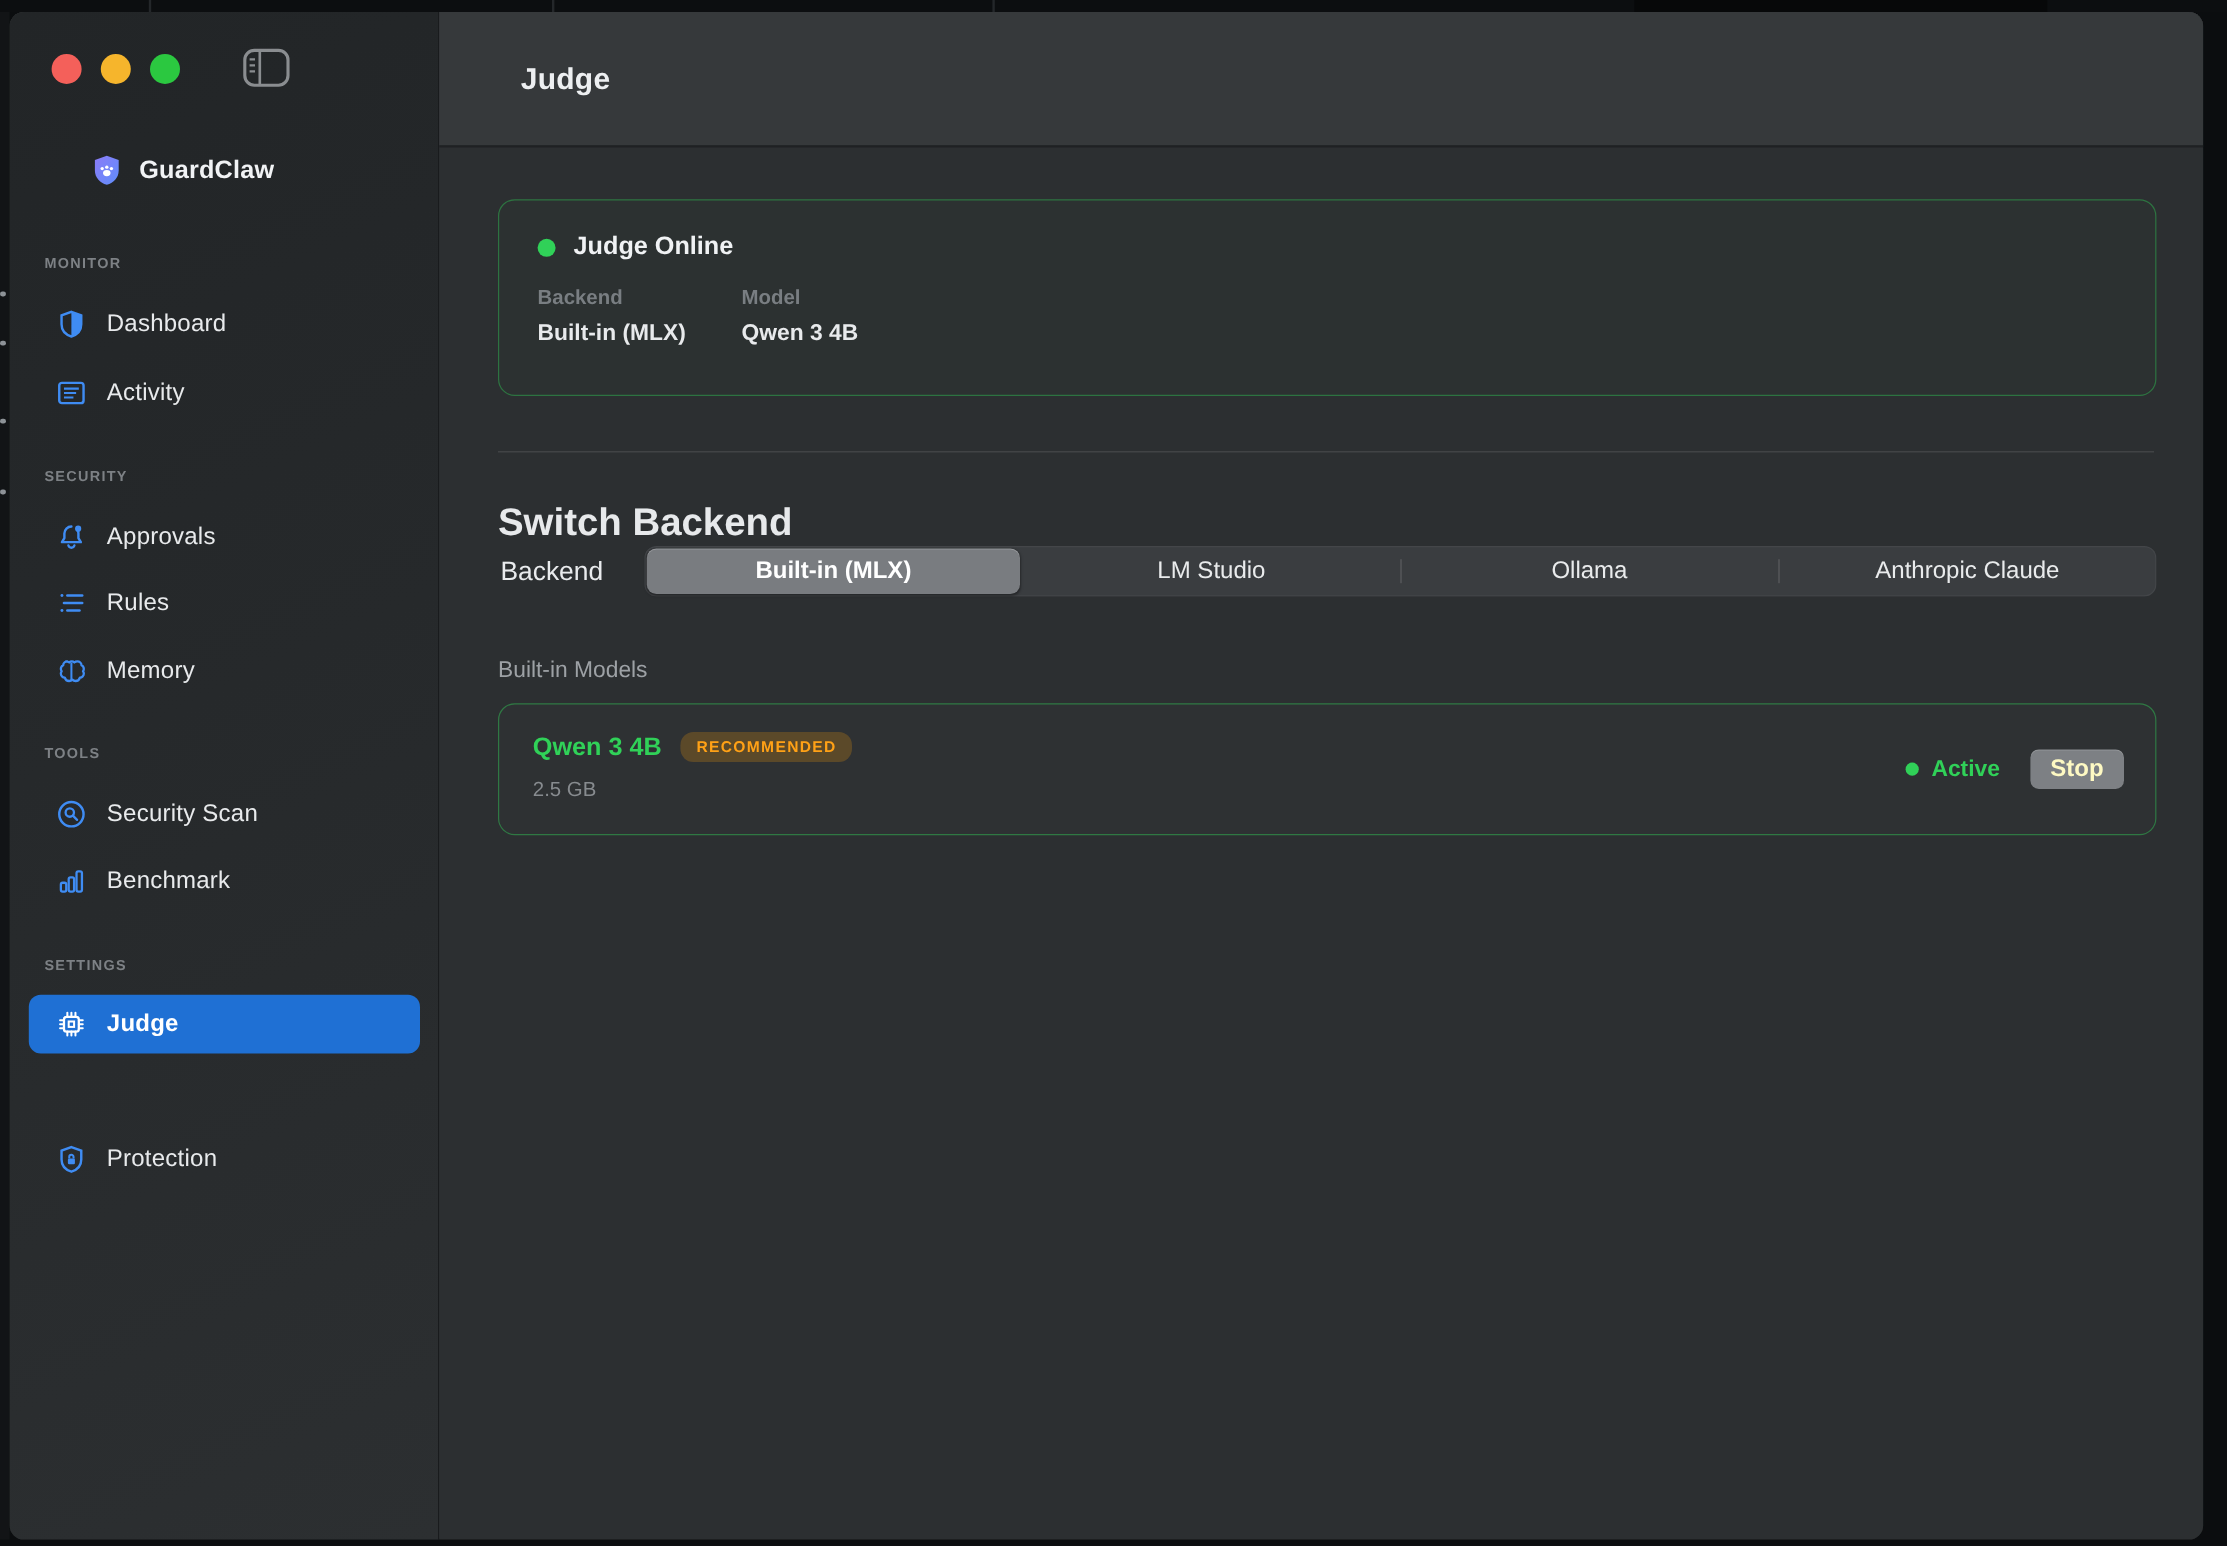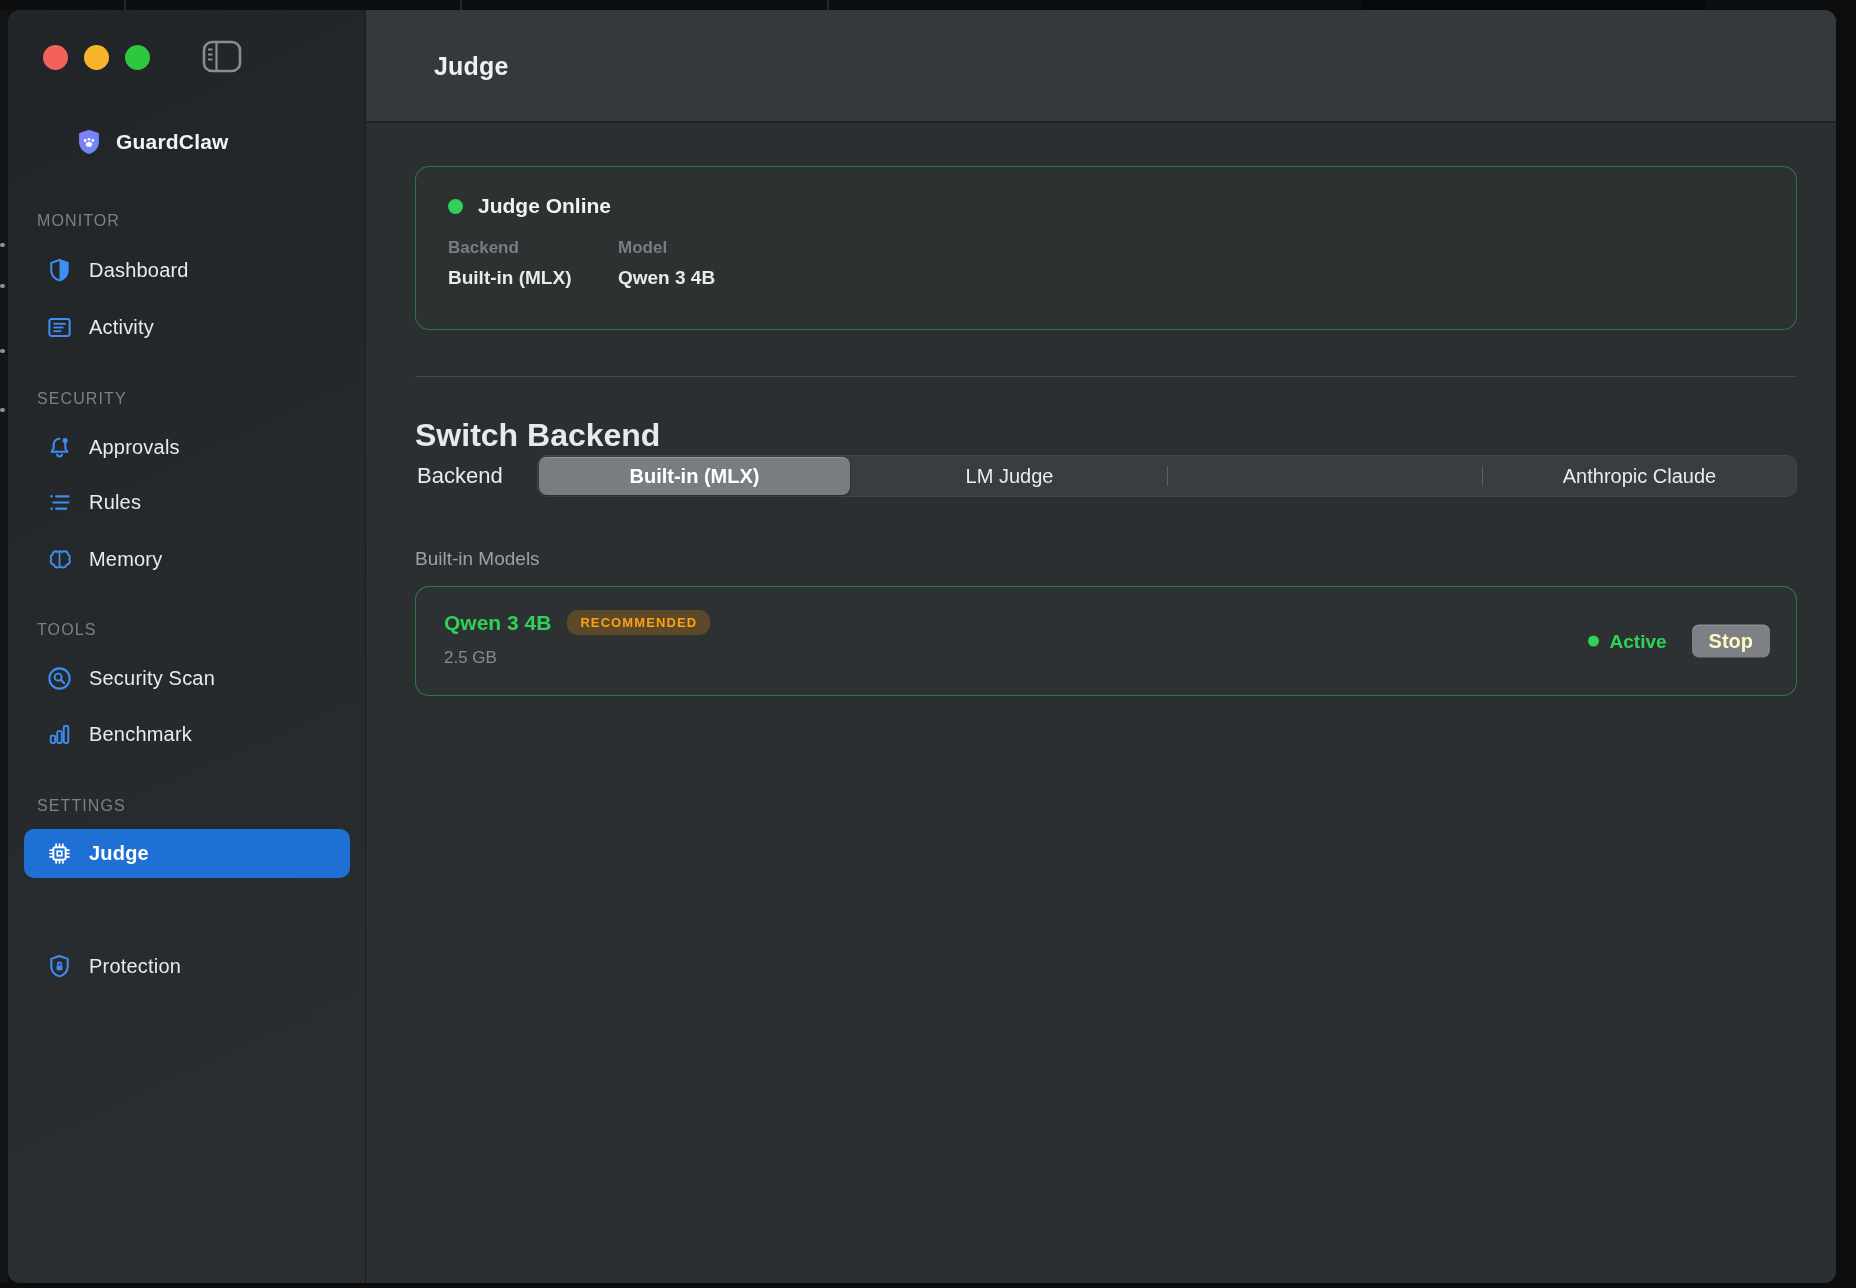--- a/index.html
+++ b/index.html
@@ -18,21 +18,21 @@
   
   .sidebar{position:absolute;left:0;top:0;width:357px;height:100%;
            background:linear-gradient(155deg,#222527 0%,#26292b 45%,#2c2f31 100%);
            border-right:1px solid #191b1d;}
   .traffic{position:absolute;left:35px;top:35px;display:flex;gap:16px;}
   .light{width:25px;height:25px;border-radius:50%;}
   .light.red{background:#f4605a;} .light.yellow{background:#f6b52c;} .light.green{background:#2bc840;}
   .toggle-btn{position:absolute;left:194px;top:30px;width:40px;height:33px;}
   .logo-row{position:absolute;left:67px;top:118px;display:flex;align-items:center;gap:13px;}
   .app-name{font-size:21px;font-weight:bold;color:#f1f3f5;letter-spacing:.2px;}
-  .section-label{position:absolute;left:29px;font-size:16px;font-weight:normal;color:#7d8185;letter-spacing:1.1px;}
+  .section-label{position:absolute;left:29px;font-size:12px;font-weight:bold;color:#7d8185;letter-spacing:1.1px;}
   .side-item{position:absolute;left:16px;width:326px;height:49px;border-radius:10px;
              display:flex;align-items:center;cursor:default;text-align:center;}
   .side-item .ic{margin-left:22px;width:27px;height:27px;display:flex;align-items:center;justify-content:center;}
   .side-item .lbl{margin-left:16px;font-size:20px;color:#e8eaec;font-weight:500;letter-spacing:.2px;}
   .side-item.selected{background:#1f70d4;}
   .side-item.selected .lbl{color:#ffffff;font-weight:600;}
   
   .content{position:absolute;left:358px;top:0;right:0;bottom:0;background:#2c2f31;}
   .page-header{position:absolute;left:0;right:0;top:0;height:111px;background:#36393b;border-bottom:2px solid #1f2123;}
   .page-title{position:absolute;left:68px;top:42px;font-size:25px;font-weight:bold;color:#edeff1;letter-spacing:.2px;}
@@ -271,21 +271,22 @@
         </div>
       </div>
 
       <div class="hr"></div>
 
       <div class="sb-heading">Switch Backend</div>
       <div class="backend-label">Backend</div>
 
       <div class="seg-track">
         <div class="seg selected" style="left:2px">Built-in (MLX)</div>
-        <div class="seg" style="left:315px">LM Judge</div>
+        <div class="seg" style="left:315px">LM Studio</div>
+        <div class="seg" style="left:630px">Ollama</div>
         <div class="seg" style="left:945px">Anthropic Claude</div>
         <div class="seg-sep" style="left:630px"></div>
         <div class="seg-sep" style="left:945px"></div>
       </div>
 
       <div class="models-heading">Built-in Models</div>
 
       <div class="model-card">
         <div class="model-top">
           <span class="model-name">Qwen 3 4B</span>

